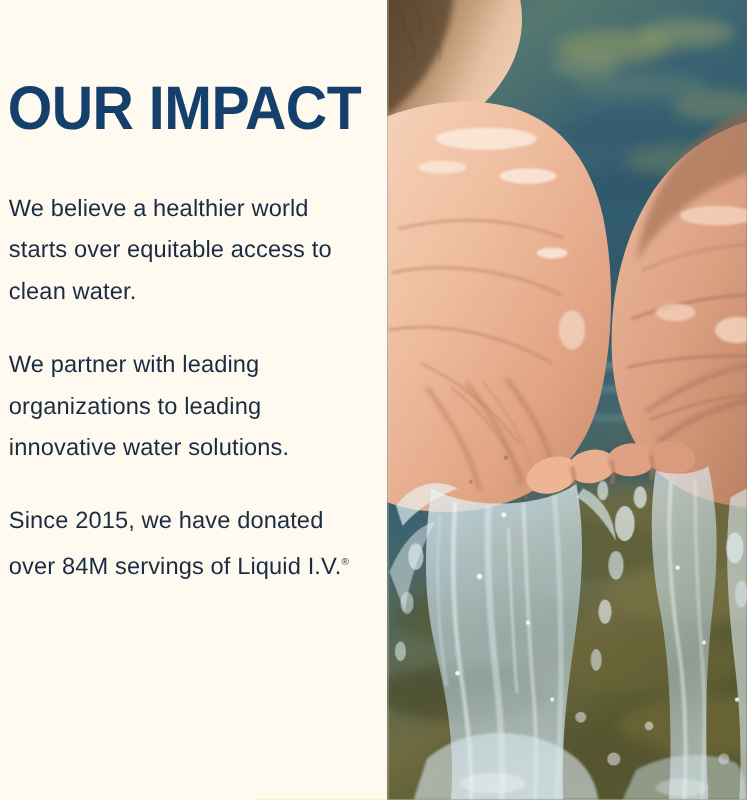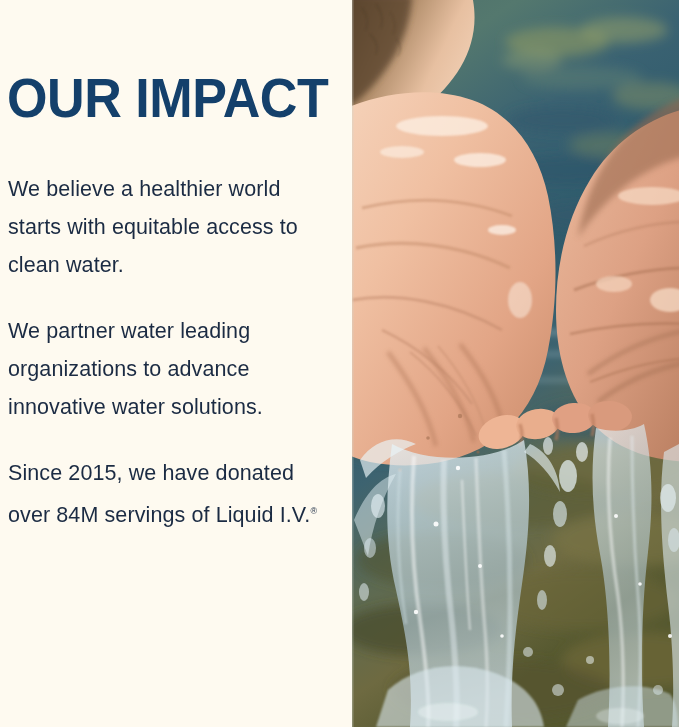--- a/index.html
+++ b/index.html
@@ -86,22 +86,22 @@
 </head>
 <body>
 
 <div class="page">
 
   <div class="text-panel">
 
     <h1 class="headline">OUR IMPACT</h1>
 
     <div class="body-copy">
-      <p class="para">We believe a healthier world starts with equitable access to clean water.</p>
-      <p class="para">We partner water leading organizations to advance innovative water solutions.</p>
+      <p class="para">We believe a healthier world starts over equitable access to clean water.</p>
+      <p class="para">We partner with leading organizations to leading innovative water solutions.</p>
       <p class="para"><span>Since 2015, we have donated over 84M servings of Liquid I.V.</span><span class="reg-mark">®</span></p>
     </div>
   </div>
 
   <div class="photo-panel">
     <svg class="photo-svg" viewBox="0 0 327 727" preserveAspectRatio="xMidYMid slice">
       <defs>
 
         <linearGradient id="bgWater" x1="0" y1="0" x2="0.3" y2="1">
           <stop offset="0%" stop-color="#4c6f6a"></stop>

